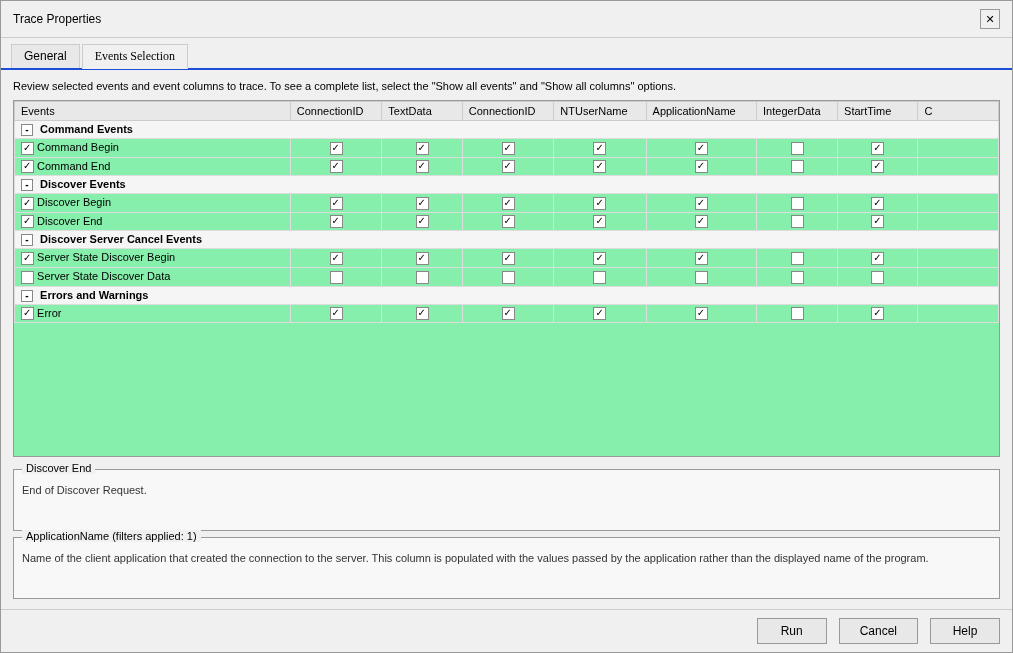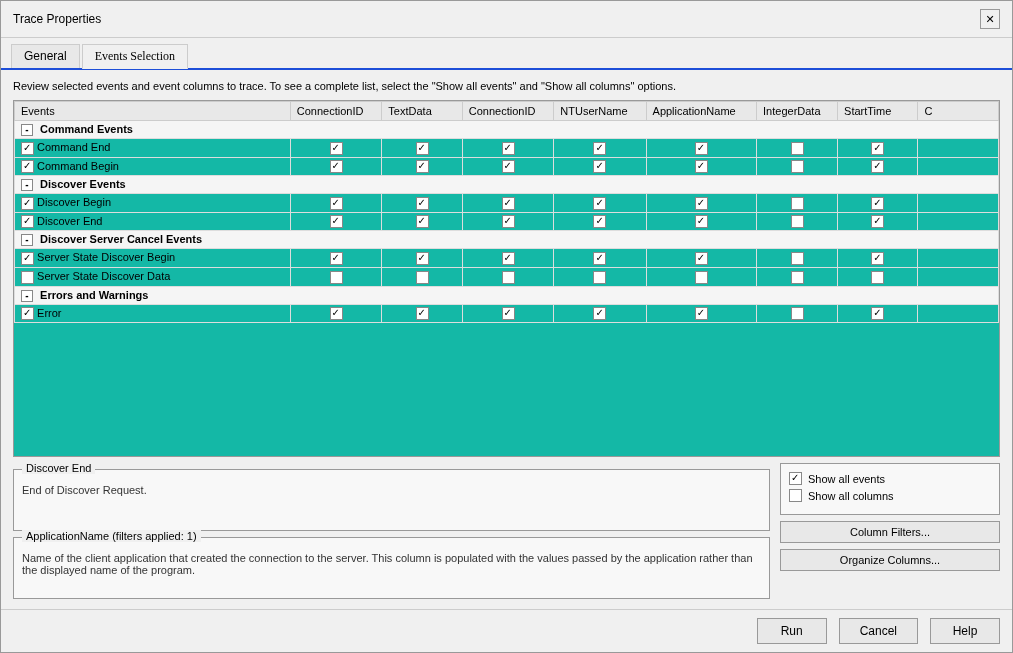--- a/index.html
+++ b/index.html
@@ -75,21 +75,21 @@
     }
     .hint-text {
       font-size: 11px;
       margin-bottom: 8px;
       color: #000;
     }
     .table-container {
       flex: 1;
       border: 1px solid #999;
       overflow: auto;
-      background: #14b8a6;
+      background: #86efac;
     }
     table {
       border-collapse: collapse;
       width: 100%;
       min-width: 700px;
     }
     thead th {
       background: #e8e8e8;
       border: 1px solid #ccc;
       padding: 3px 6px;
@@ -271,34 +271,34 @@
         <tbody>
 
           <tr class="group-row">
             <td colspan="9">
               <span class="group-toggle">-</span>
               <strong>Command Events</strong>
             </td>
           </tr>
           <tr>
             <td>
+              <span class="cb checked"></span>&nbsp;Command Begin
+            </td>
+            <td class="cb-cell"><span class="cb checked"></span></td>
+            <td class="cb-cell"><span class="cb checked"></span></td>
+            <td class="cb-cell"><span class="cb checked"></span></td>
+            <td class="cb-cell"><span class="cb checked"></span></td>
+            <td class="cb-cell"><span class="cb checked"></span></td>
+            <td class="cb-cell"><span class="cb unchecked"></span></td>
+            <td class="cb-cell"><span class="cb checked"></span></td>
+            <td class="cb-cell"></td>
+          </tr>
+          <tr>
+            <td>
               <span class="cb checked"></span>&nbsp;Command End
-            </td>
-            <td class="cb-cell"><span class="cb checked"></span></td>
-            <td class="cb-cell"><span class="cb checked"></span></td>
-            <td class="cb-cell"><span class="cb checked"></span></td>
-            <td class="cb-cell"><span class="cb checked"></span></td>
-            <td class="cb-cell"><span class="cb checked"></span></td>
-            <td class="cb-cell"><span class="cb unchecked"></span></td>
-            <td class="cb-cell"><span class="cb checked"></span></td>
-            <td class="cb-cell"></td>
-          </tr>
-          <tr>
-            <td>
-              <span class="cb checked"></span>&nbsp;Command Begin
             </td>
             <td class="cb-cell"><span class="cb checked"></span></td>
             <td class="cb-cell"><span class="cb checked"></span></td>
             <td class="cb-cell"><span class="cb checked"></span></td>
             <td class="cb-cell"><span class="cb checked"></span></td>
             <td class="cb-cell"><span class="cb checked"></span></td>
             <td class="cb-cell"><span class="cb unchecked"></span></td>
             <td class="cb-cell"><span class="cb checked"></span></td>
             <td class="cb-cell"></td>
           </tr>
@@ -399,38 +399,20 @@
           <span class="legend-title">Discover End</span>
           <div class="bottom-info-content">End of Discover Request.</div>
         </div>
 
         <div class="bottom-info-box">
           <span class="legend-title">ApplicationName (filters applied: 1)</span>
           <div class="bottom-info-content">Name of the client application that created the connection to the server. This column is populated with the values passed by the application rather than the displayed name of the program.</div>
         </div>
       </div>
 
-      <div class="lower-right">
-
-        <div style="border:1px solid #999; padding: 8px; background:#f8f8f8;">
-          <div class="checkbox-row">
-            <span class="cb checked"></span>
-            <label>Show all events</label>
-          </div>
-          <div class="checkbox-row">
-            <span class="cb unchecked"></span>
-            <label>Show all columns</label>
-          </div>
-        </div>
-
-        <div class="action-buttons">
-          <button class="action-btn">Column Filters...</button>
-          <button class="action-btn">Organize Columns...</button>
-        </div>
-      </div>
     </div>
   </div>
 
   <div class="footer">
     <button class="footer-btn">Run</button>
     <button class="footer-btn">Cancel</button>
     <button class="footer-btn">Help</button>
   </div>
 </div>
 

